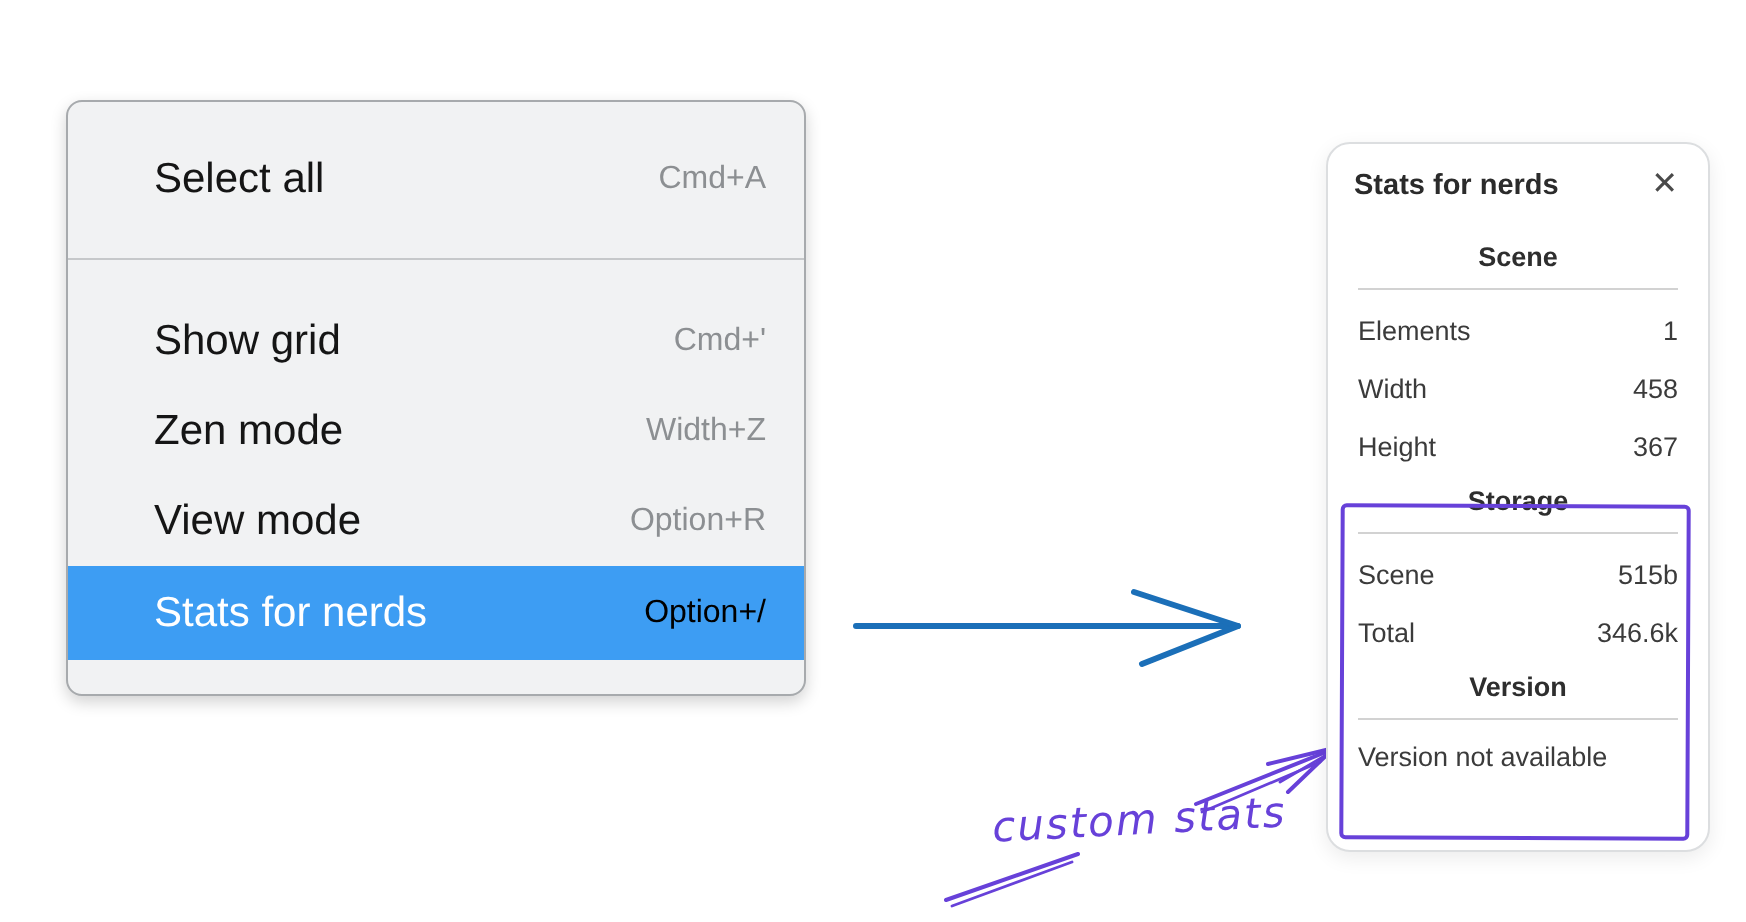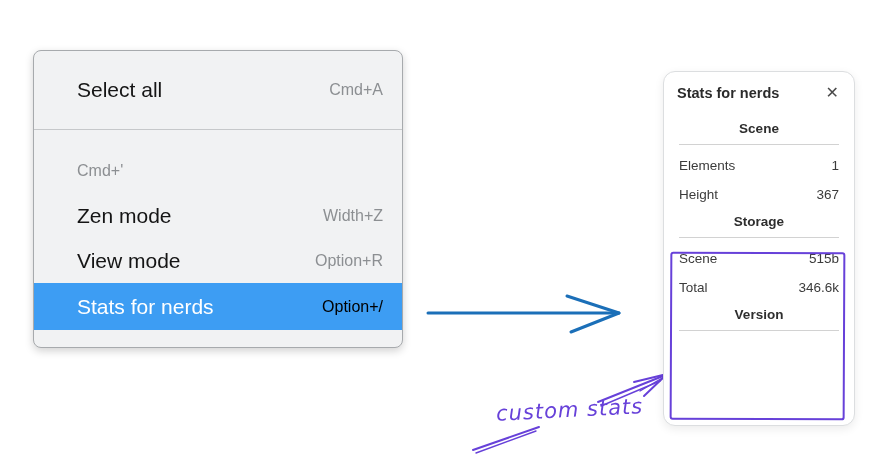--- a/index.html
+++ b/index.html
@@ -93,20 +93,21 @@
 <div class="canvas" style="--highlight: #3d9df3; --purple: #6741d9; --blue-arrow: #1b6fb8;">
 
   <div class="menu">
     <div class="menu-item tall">
       <span class="mi-label">Select all</span>
       <span class="mi-shortcut">Cmd+A</span>
     </div>
     <div class="menu-sep"></div>
     <div class="menu-group">
       <div class="menu-item">
+        <span class="mi-label">Show grid</span>
         <span class="mi-shortcut">Cmd+'</span>
       </div>
       <div class="menu-item">
         <span class="mi-label">Zen mode</span>
         <span class="mi-shortcut">Width+Z</span>
       </div>
       <div class="menu-item">
         <span class="mi-label">View mode</span>
         <span class="mi-shortcut">Option+R</span>
       </div>
@@ -143,39 +144,44 @@
     </div>
 
     <div class="sp-header">Scene</div>
     <div class="sp-rule"></div>
     <div class="sp-rows">
       <div class="sp-row">
         <span>Elements</span>
         <span>1</span>
       </div>
       <div class="sp-row">
+        <span>Width</span>
+        <span>458</span>
+      </div>
+      <div class="sp-row">
         <span>Height</span>
         <span>367</span>
       </div>
     </div>
 
     <div class="sp-header tight">Storage</div>
     <div class="sp-rule"></div>
     <div class="sp-rows">
       <div class="sp-row">
         <span>Scene</span>
         <span>515b</span>
       </div>
       <div class="sp-row">
         <span>Total</span>
         <span>346.6k</span>
       </div>
     </div>
 
     <div class="sp-header tight">Version</div>
     <div class="sp-rule"></div>
+    <div class="sp-note">Version not available</div>
   </div>
 
   <div class="purple-box"></div>
 
   <div class="custom-stats-label">custom stats</div>
 
 </div>
 
 </body></html>

